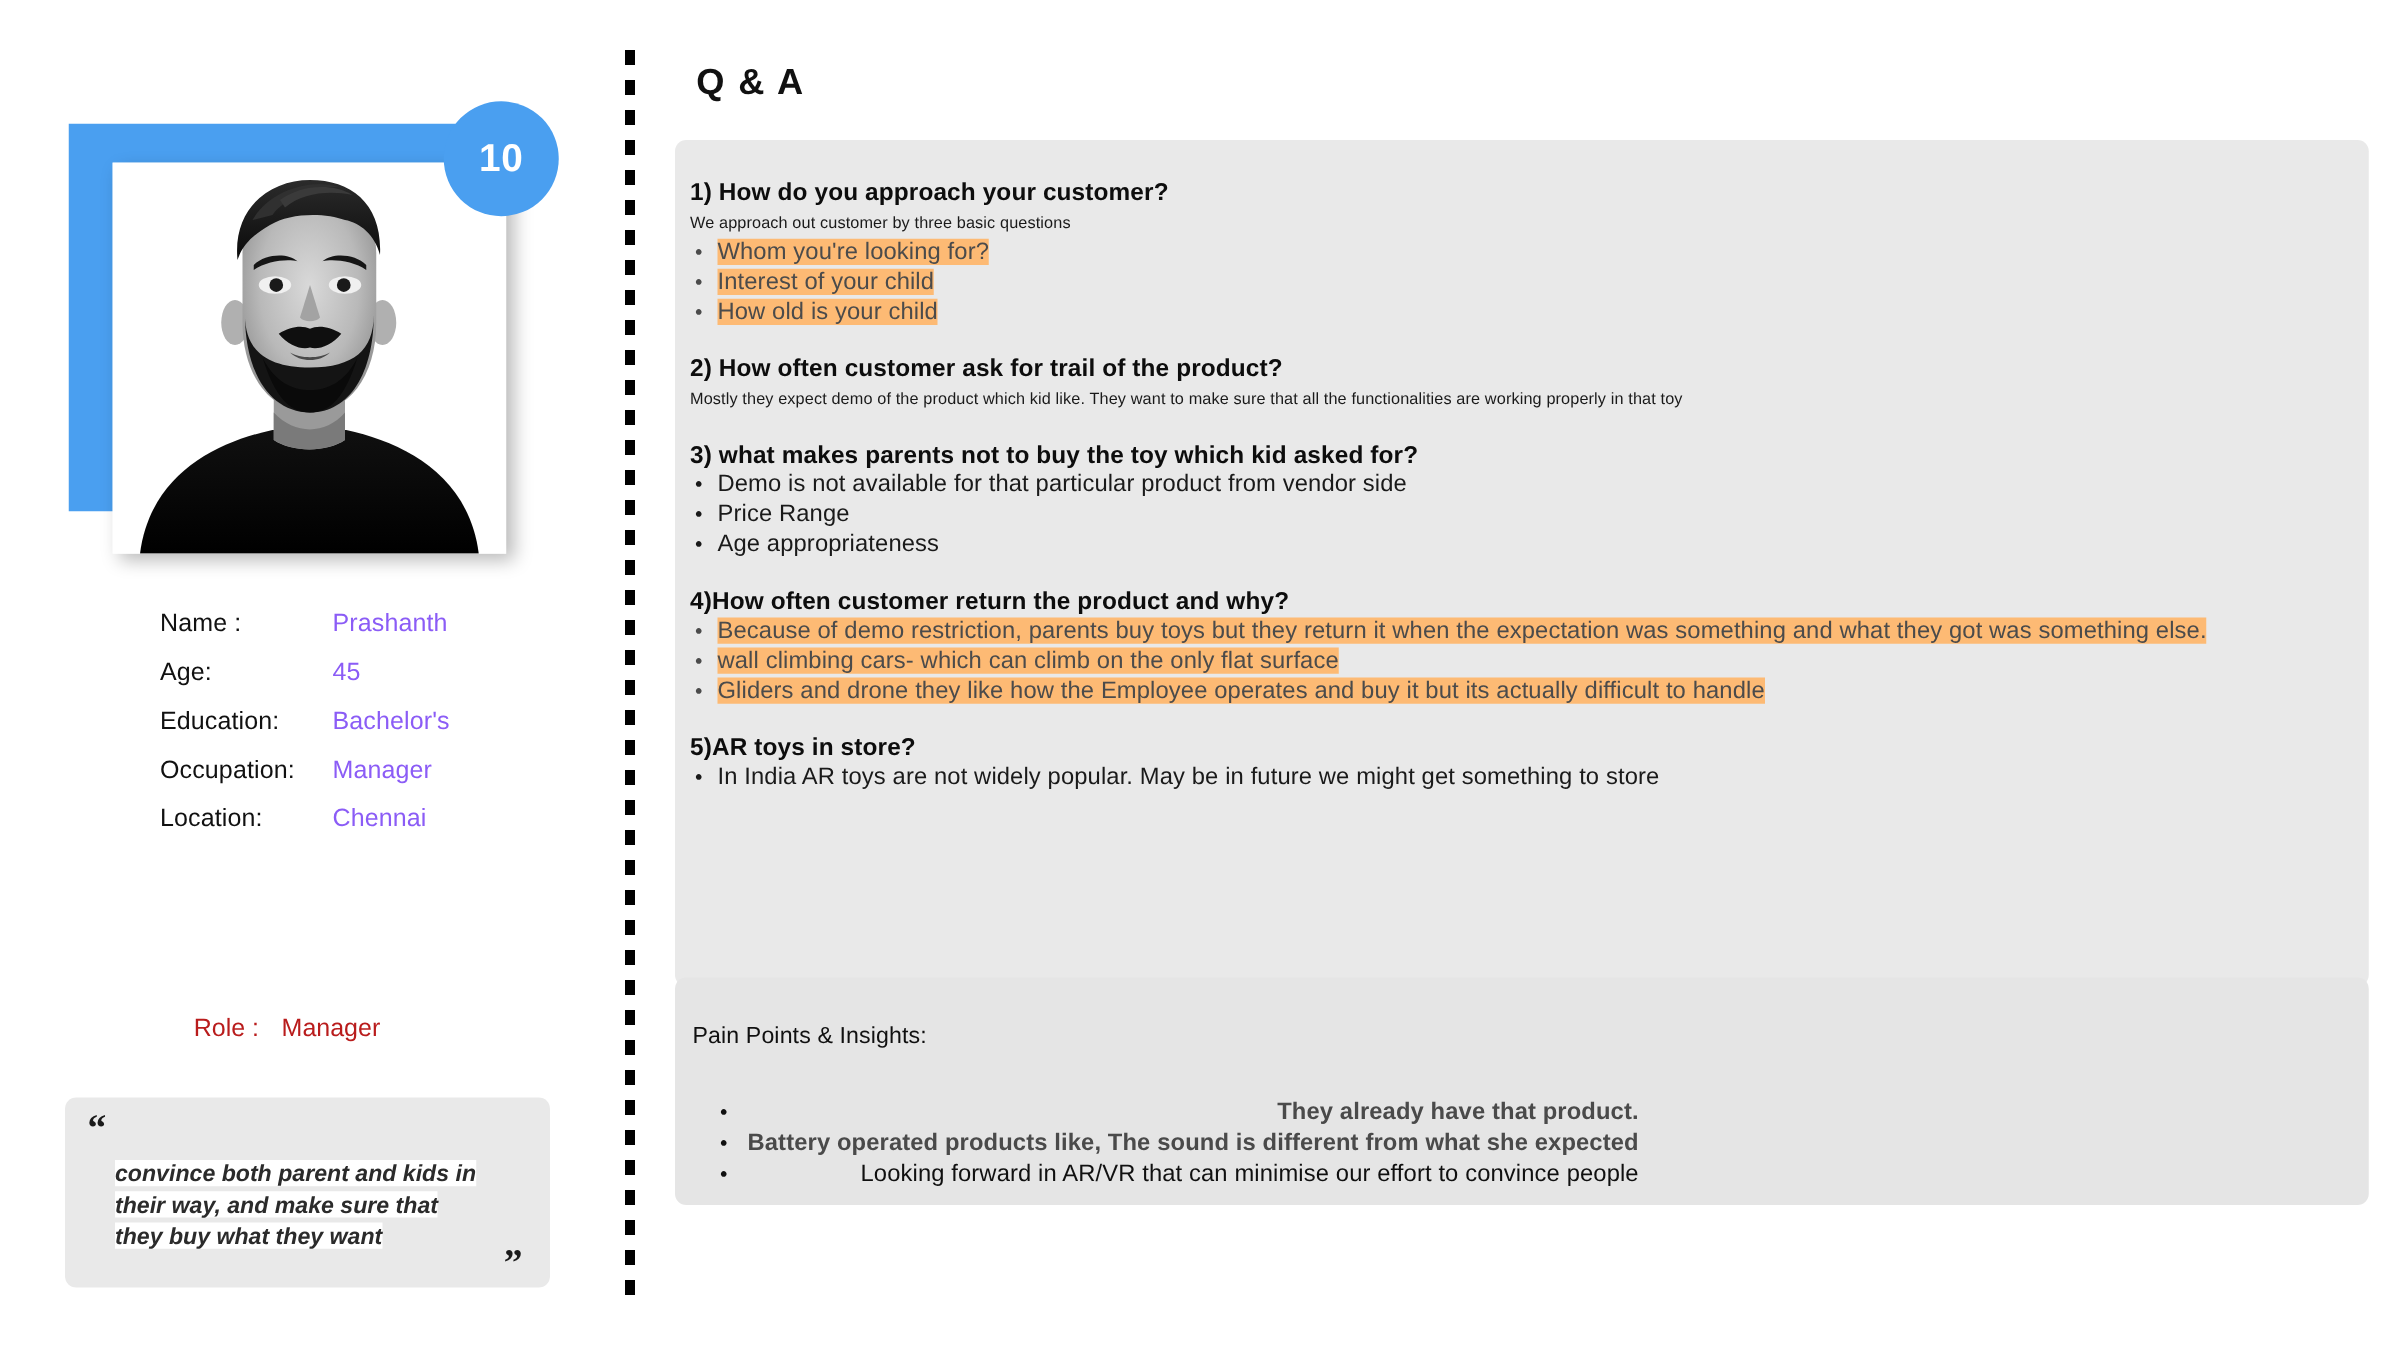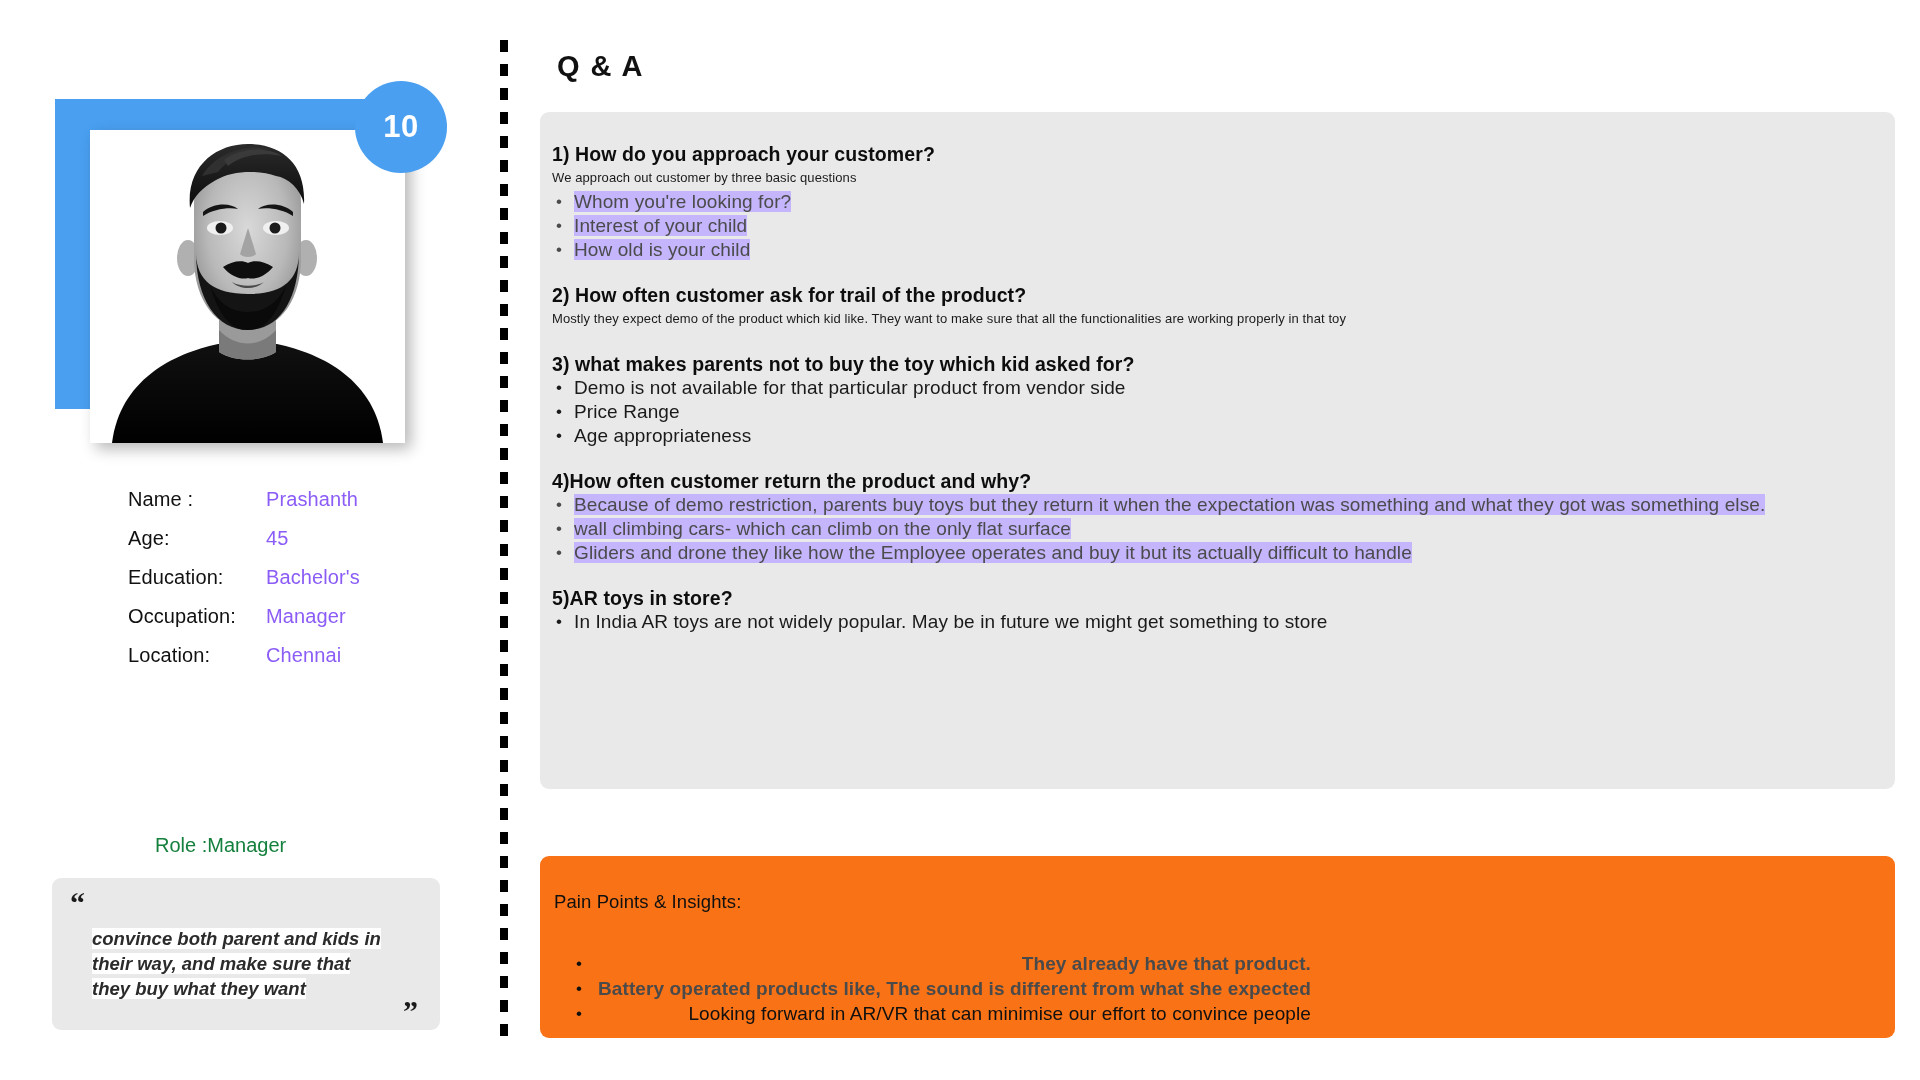--- a/index.html
+++ b/index.html
@@ -99,24 +99,25 @@
   .detail-value {
     font-size: 20px;
     color: #8b5cf6;
     letter-spacing: 0.1px;
   }
 
   
   .role-line {
     position: absolute;
     left: 155px;
-    top: 786px;
+    top: 764px;
     display: flex;
+    gap: 18px;
     font-size: 20px;
-    color: #15803d;
+    color: #b91c1c;
   }
 
   
   .quote-card {
     position: absolute;
     left: 52px;
     top: 830px;
     width: 388px;
     height: 152px;
     background: #e9e9e9;
@@ -255,33 +256,33 @@
     left: 4px;
     top: 0;
     font-size: 17px;
   }
 
   .q-list.muted li { color: #4b4b4b; }
 
   .q-list.muted li::before { color: #4b4b4b; }
 
   .q-list.muted li .hl {
-    background: #c4b5fd;
+    background: #fdba74;
     box-decoration-break: clone;
     -webkit-box-decoration-break: clone;
   }
 
   
   .pain-panel {
     position: absolute;
     left: 0px;
-    top: 856px;
+    top: 782px;
     width: 1355px;
     height: 182px;
-    background: #f97316;
+    background: #e5e5e5;
     border-radius: 9px;
   }
 
   .pain-title {
     position: absolute;
     left: 14px;
     top: 35px;
     font-size: 18.5px;
     color: #101010;
     letter-spacing: 0.1px;

